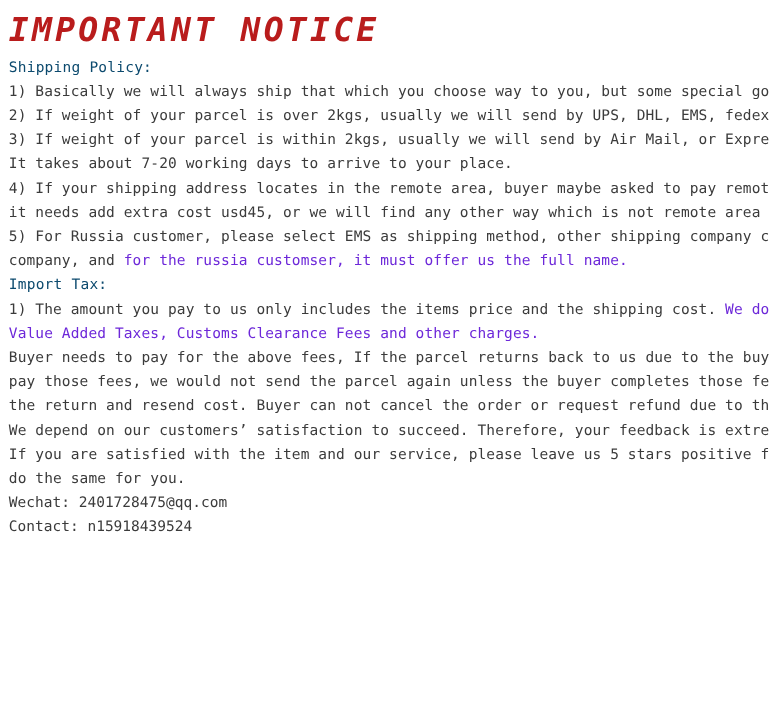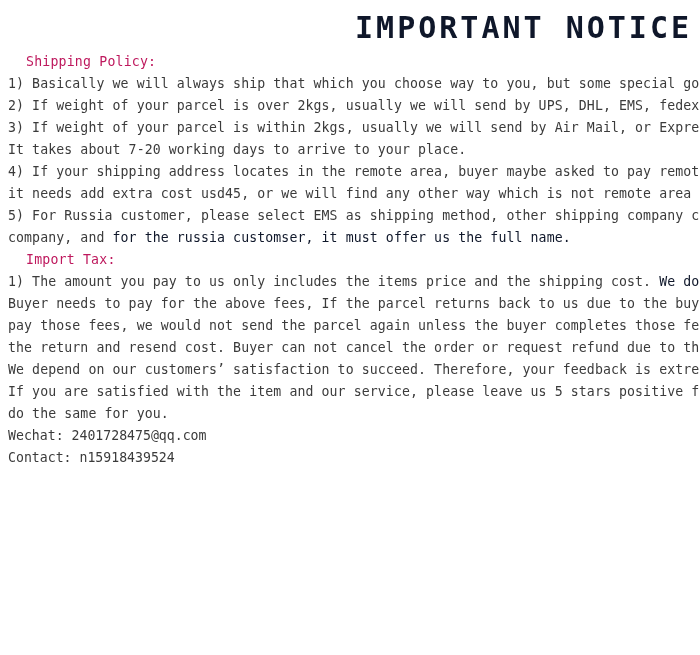--- a/index.html
+++ b/index.html
@@ -16,47 +16,47 @@
   }
   .page {
     position: relative;
     width: 700px;
     height: 655px;
     background: #ffffff;
     box-sizing: border-box;
     padding: 0 8px;
   }
   .notice-title {
-    text-align: right;
-    color: #0f172a;
+    text-align: left;
+    color: #b91c1c;
     font-weight: bold;
     font-size: 30px;
     letter-spacing: 3px;
     line-height: 38px;
     margin: 9px 0 4px 0;
     font-family: "DejaVu Sans Mono", "Liberation Mono", monospace;
     white-space: nowrap;
+    font-style: italic;
   }
   .section-heading {
-    color: #be185d;
+    color: #0c4a6e;
     font-size: 13.2px;
     line-height: 22px;
     letter-spacing: 0.2px;
     white-space: nowrap;
-    margin-left: 18px;
   }
   .line {
     font-size: 13.2px;
     line-height: 22px;
     letter-spacing: 0.1px;
     color: #3b3b3b;
     white-space: nowrap;
   }
   .red {
-    color: #0f172a;
+    color: #6d28d9;
   }
   .gap-before {
     margin-top: 13px;
   }
   .contact-line {
     font-size: 13.2px;
     line-height: 22px;
     color: #3b3b3b;
     white-space: nowrap;
   }
@@ -73,20 +73,21 @@
   <div class="line">2) If weight of your parcel is over 2kgs, usually we will send by UPS, DHL, EMS, fedex or other expedited</div>
   <div class="line">3) If weight of your parcel is within 2kgs, usually we will send by Air Mail, or Express Mail Service.</div>
   <div class="line">It takes about 7-20 working days to arrive to your place.</div>
   <div class="line">4) If your shipping address locates in the remote area, buyer maybe asked to pay remote area charge.</div>
   <div class="line">it needs add extra cost usd45, or we will find any other way which is not remote area then ship to you.</div>
   <div class="line">5) For Russia customer, please select EMS as shipping method, other shipping company cannot clearance</div>
   <div class="line"><span>company, and </span><span class="red">for the russia customser, it must offer us the full name.</span></div>
 
   <div class="section-heading">Import Tax:</div>
   <div class="line"><span>1) The amount you pay to us only includes the items price and the shipping cost. </span><span class="red">We do not add Duties,</span></div>
+  <div class="line red">Value Added Taxes, Customs Clearance Fees and other charges.</div>
   <div class="line">Buyer needs to pay for the above fees, If the parcel returns back to us due to the buyer refuse to</div>
   <div class="line">pay those fees, we would not send the parcel again unless the buyer completes those fees and pay all</div>
   <div class="line">the return and resend cost. Buyer can not cancel the order or request refund due to this reason.</div>
 
   <div class="line">We depend on our customers’ satisfaction to succeed. Therefore, your feedback is extremely important to us.</div>
   <div class="line">If you are satisfied with the item and our service, please leave us 5 stars positive feedback, and we will</div>
   <div class="line">do the same for you.</div>
 
   <div class="contact-line"><span>Wechat: </span><span>2401728475@qq.com</span></div>
   <div class="contact-line"><span>Contact: </span><span>n15918439524</span></div>

